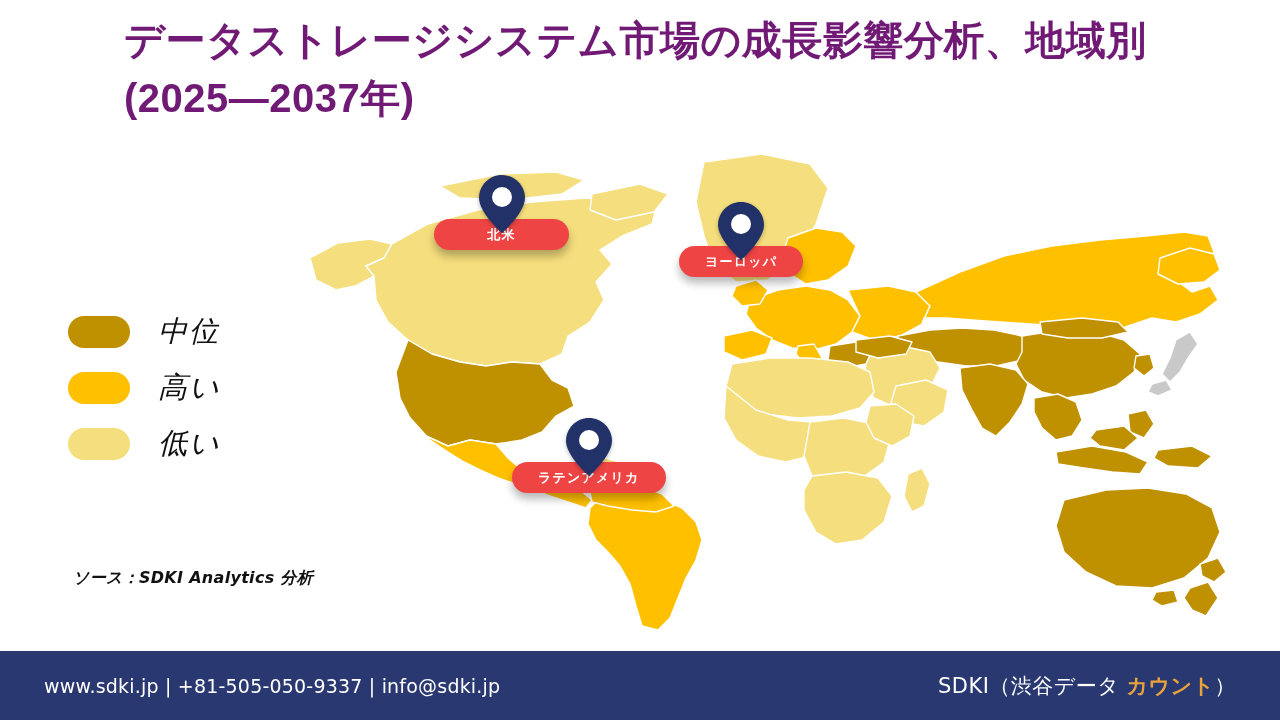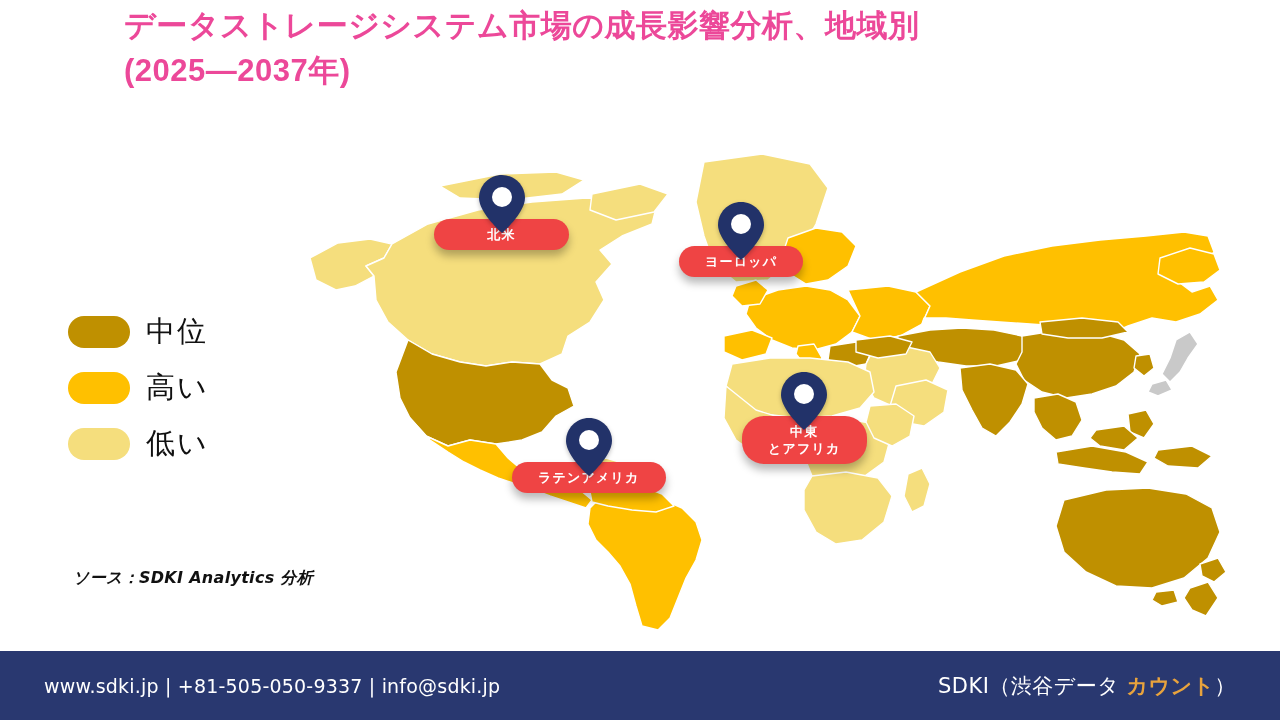--- a/index.html
+++ b/index.html
@@ -7,38 +7,38 @@
   html,body { width:1280px; height:720px; overflow:hidden; }
   body {
     background:#ffffff;
     font-family:"Liberation Sans","DejaVu Sans",sans-serif;
     position:relative;
   }
 
   
   #title-block {
     position:absolute;
-    left:124px; top:4px; width:1060px;
-    color:#ec4899;
+    left:124px; top:11px; width:1060px;
+    color:#701a75;
     font-weight:bold;
-    font-size:31px;
+    font-size:40px;
     line-height:1.45;
     letter-spacing:0.5px;
   }
   #title-line-1 { display:block; }
   #title-line-2 { display:block; }
 
   
   #legend {
     position:absolute;
     left:68px; top:312px;
     display:flex; flex-direction:column;
     gap:16px;
   }
-  .legend-row { display:flex; align-items:center; gap:16px; }
+  .legend-row { display:flex; align-items:center; gap:28px;font-style:italic; }
   .legend-swatch {
     width:62px; height:32px; border-radius:16px; flex:none;
   }
   .legend-label {
     font-size:29px; color:#111111; font-weight:500;
     letter-spacing:2px; white-space:nowrap;
     font-family:"DejaVu Sans","Liberation Sans",sans-serif;
   }
 
   
@@ -216,28 +216,20 @@
 
   <div class="marker" style="left:379px; top:62px;">
     <svg class="marker-pin" viewBox="0 0 46 58">
       <path fill="#223269" d="M23,0 C10.3,0 0,10.3 0,23 C0,38 23,58 23,58 C23,58 46,38 46,23 C46,10.3 35.7,0 23,0 Z"></path>
       <circle cx="23" cy="22" r="10" fill="#FFFFFF"></circle>
     </svg>
     <div class="marker-pill" style="min-width:95px;">ヨーロッパ</div>
   </div>
 
 
-  <div class="marker" style="left:442px; top:232px;">
-    <svg class="marker-pin" viewBox="0 0 46 58">
-      <path fill="#223269" d="M23,0 C10.3,0 0,10.3 0,23 C0,38 23,58 23,58 C23,58 46,38 46,23 C46,10.3 35.7,0 23,0 Z"></path>
-      <circle cx="23" cy="22" r="10" fill="#FFFFFF"></circle>
-    </svg>
-    <div class="marker-pill" style="min-width:105px;">中東
-とアフリカ</div>
-  </div>
 
   <div class="marker" style="left:212px; top:278px;">
     <svg class="marker-pin" viewBox="0 0 46 58">
       <path fill="#223269" d="M23,0 C10.3,0 0,10.3 0,23 C0,38 23,58 23,58 C23,58 46,38 46,23 C46,10.3 35.7,0 23,0 Z"></path>
       <circle cx="23" cy="22" r="10" fill="#FFFFFF"></circle>
     </svg>
     <div class="marker-pill" style="min-width:140px;">ラテンアメリカ</div>
   </div>
 </div>
 

